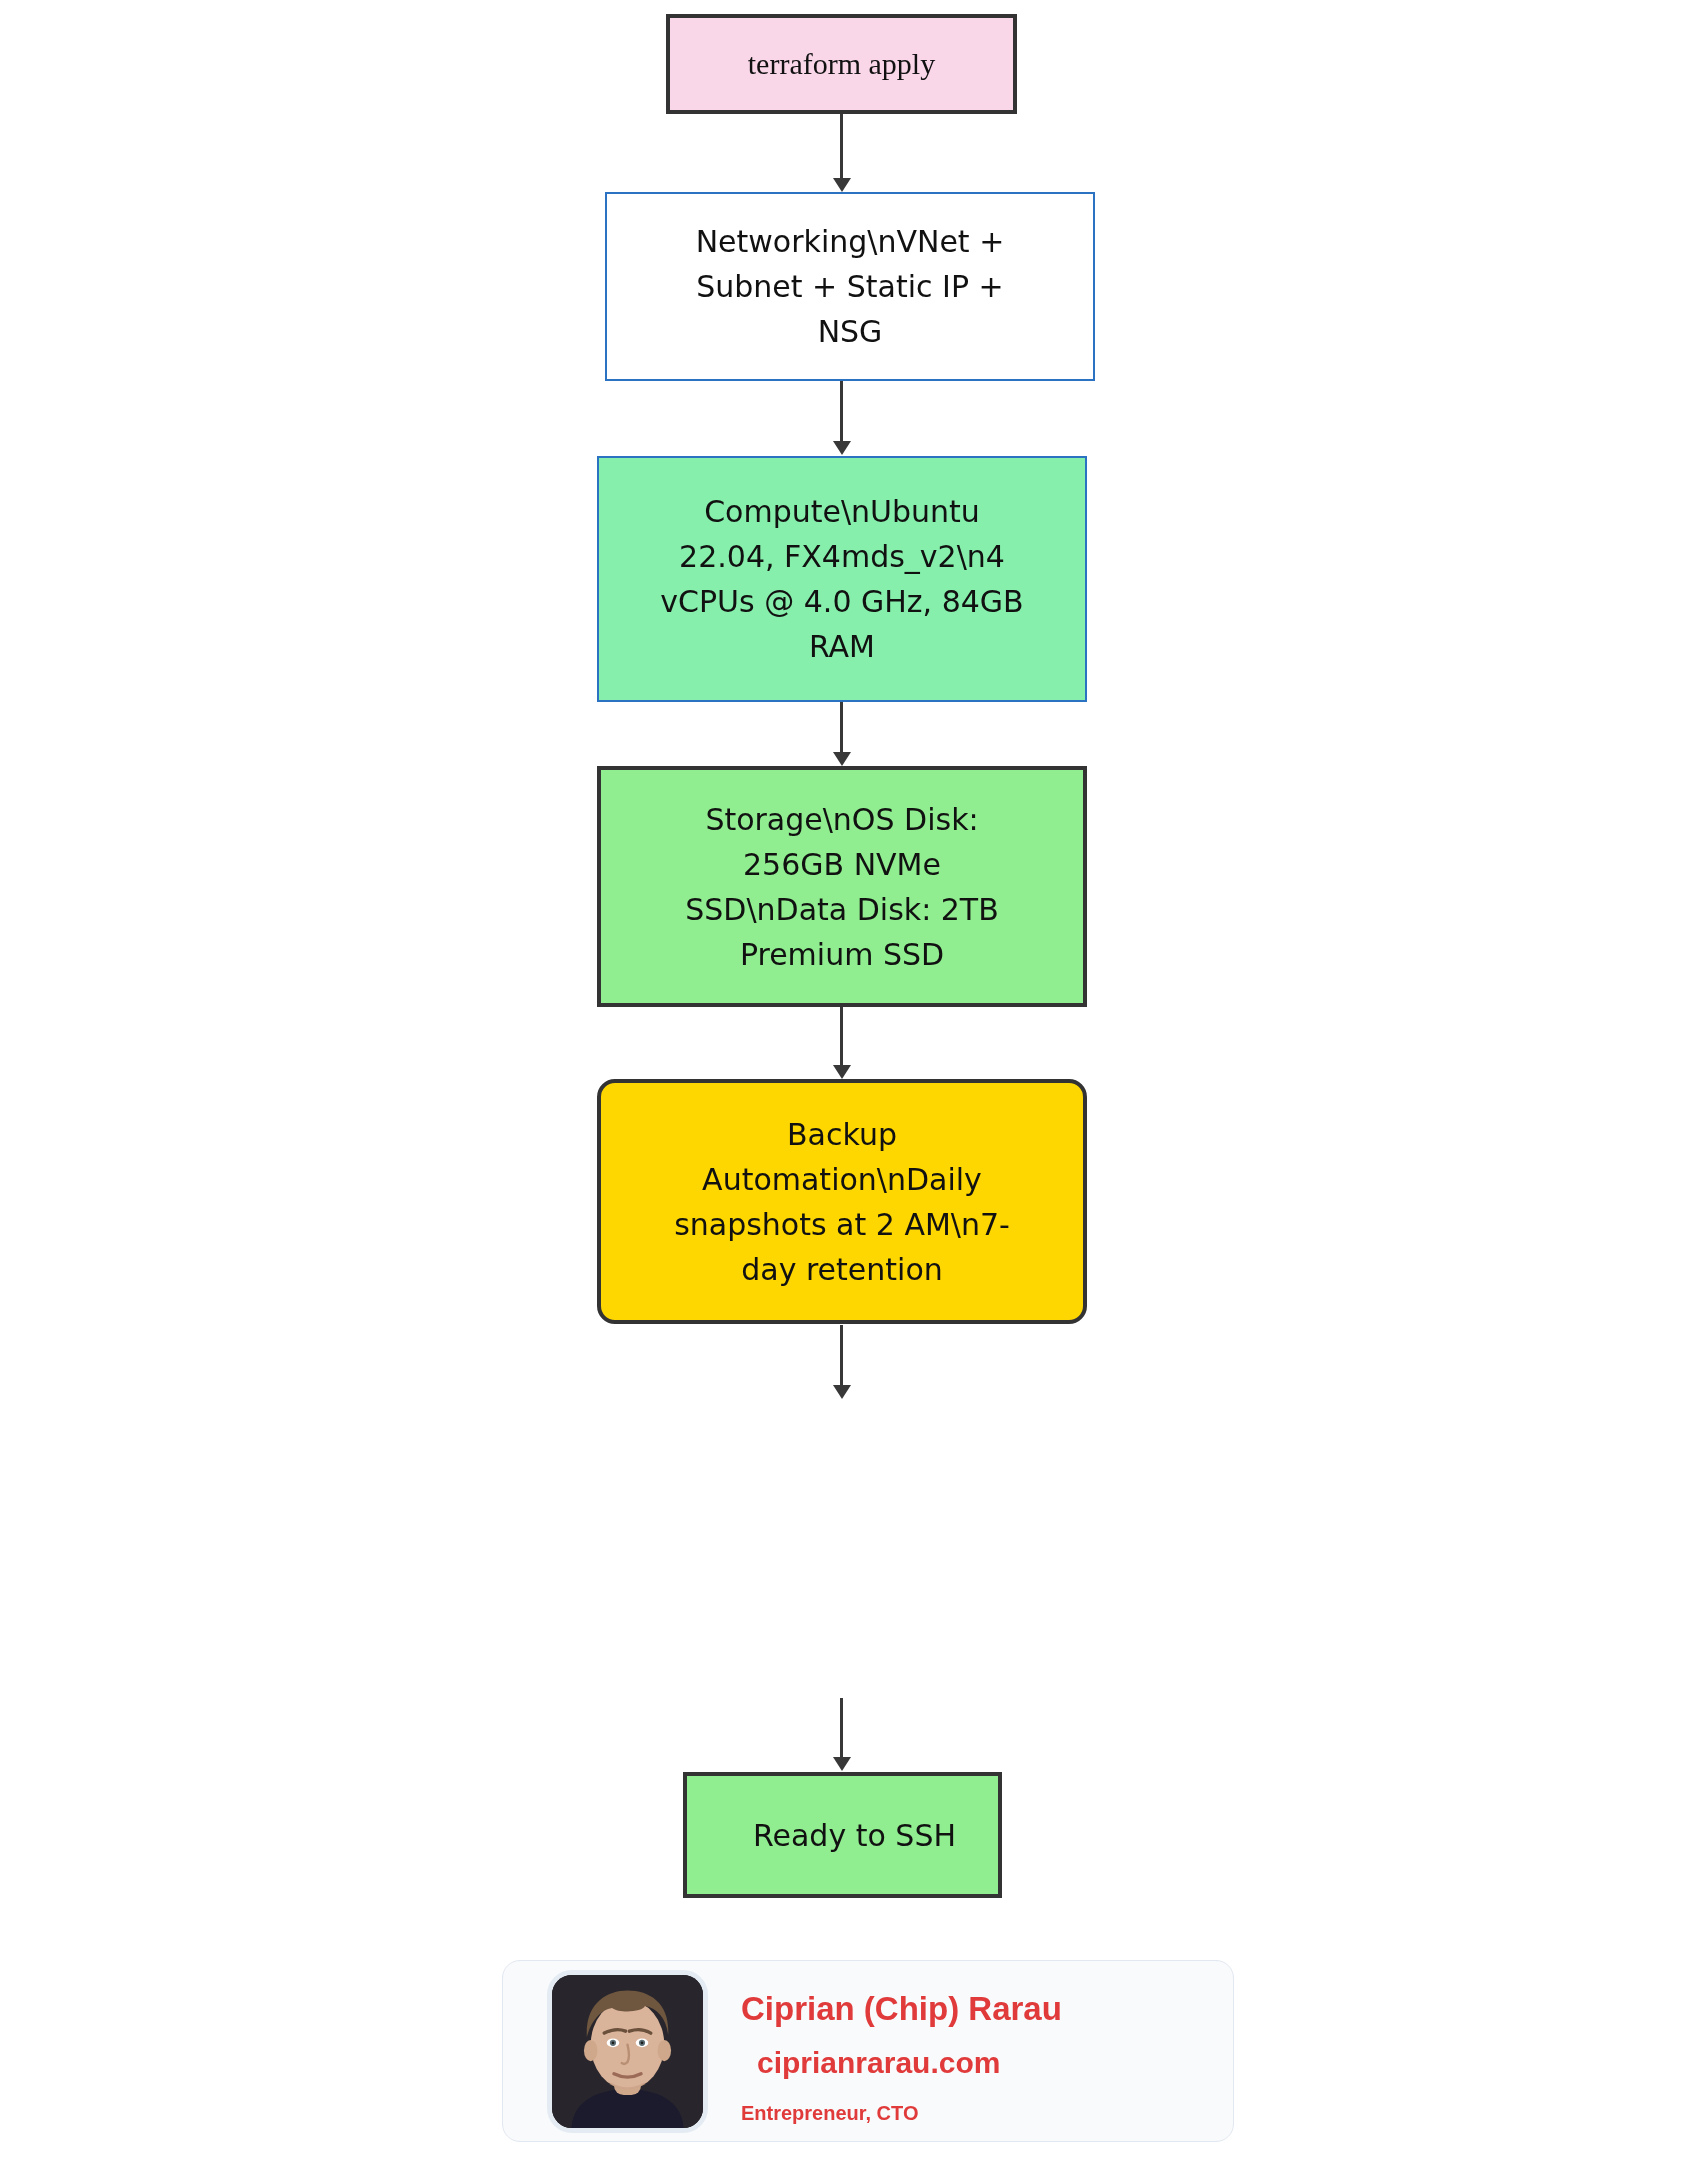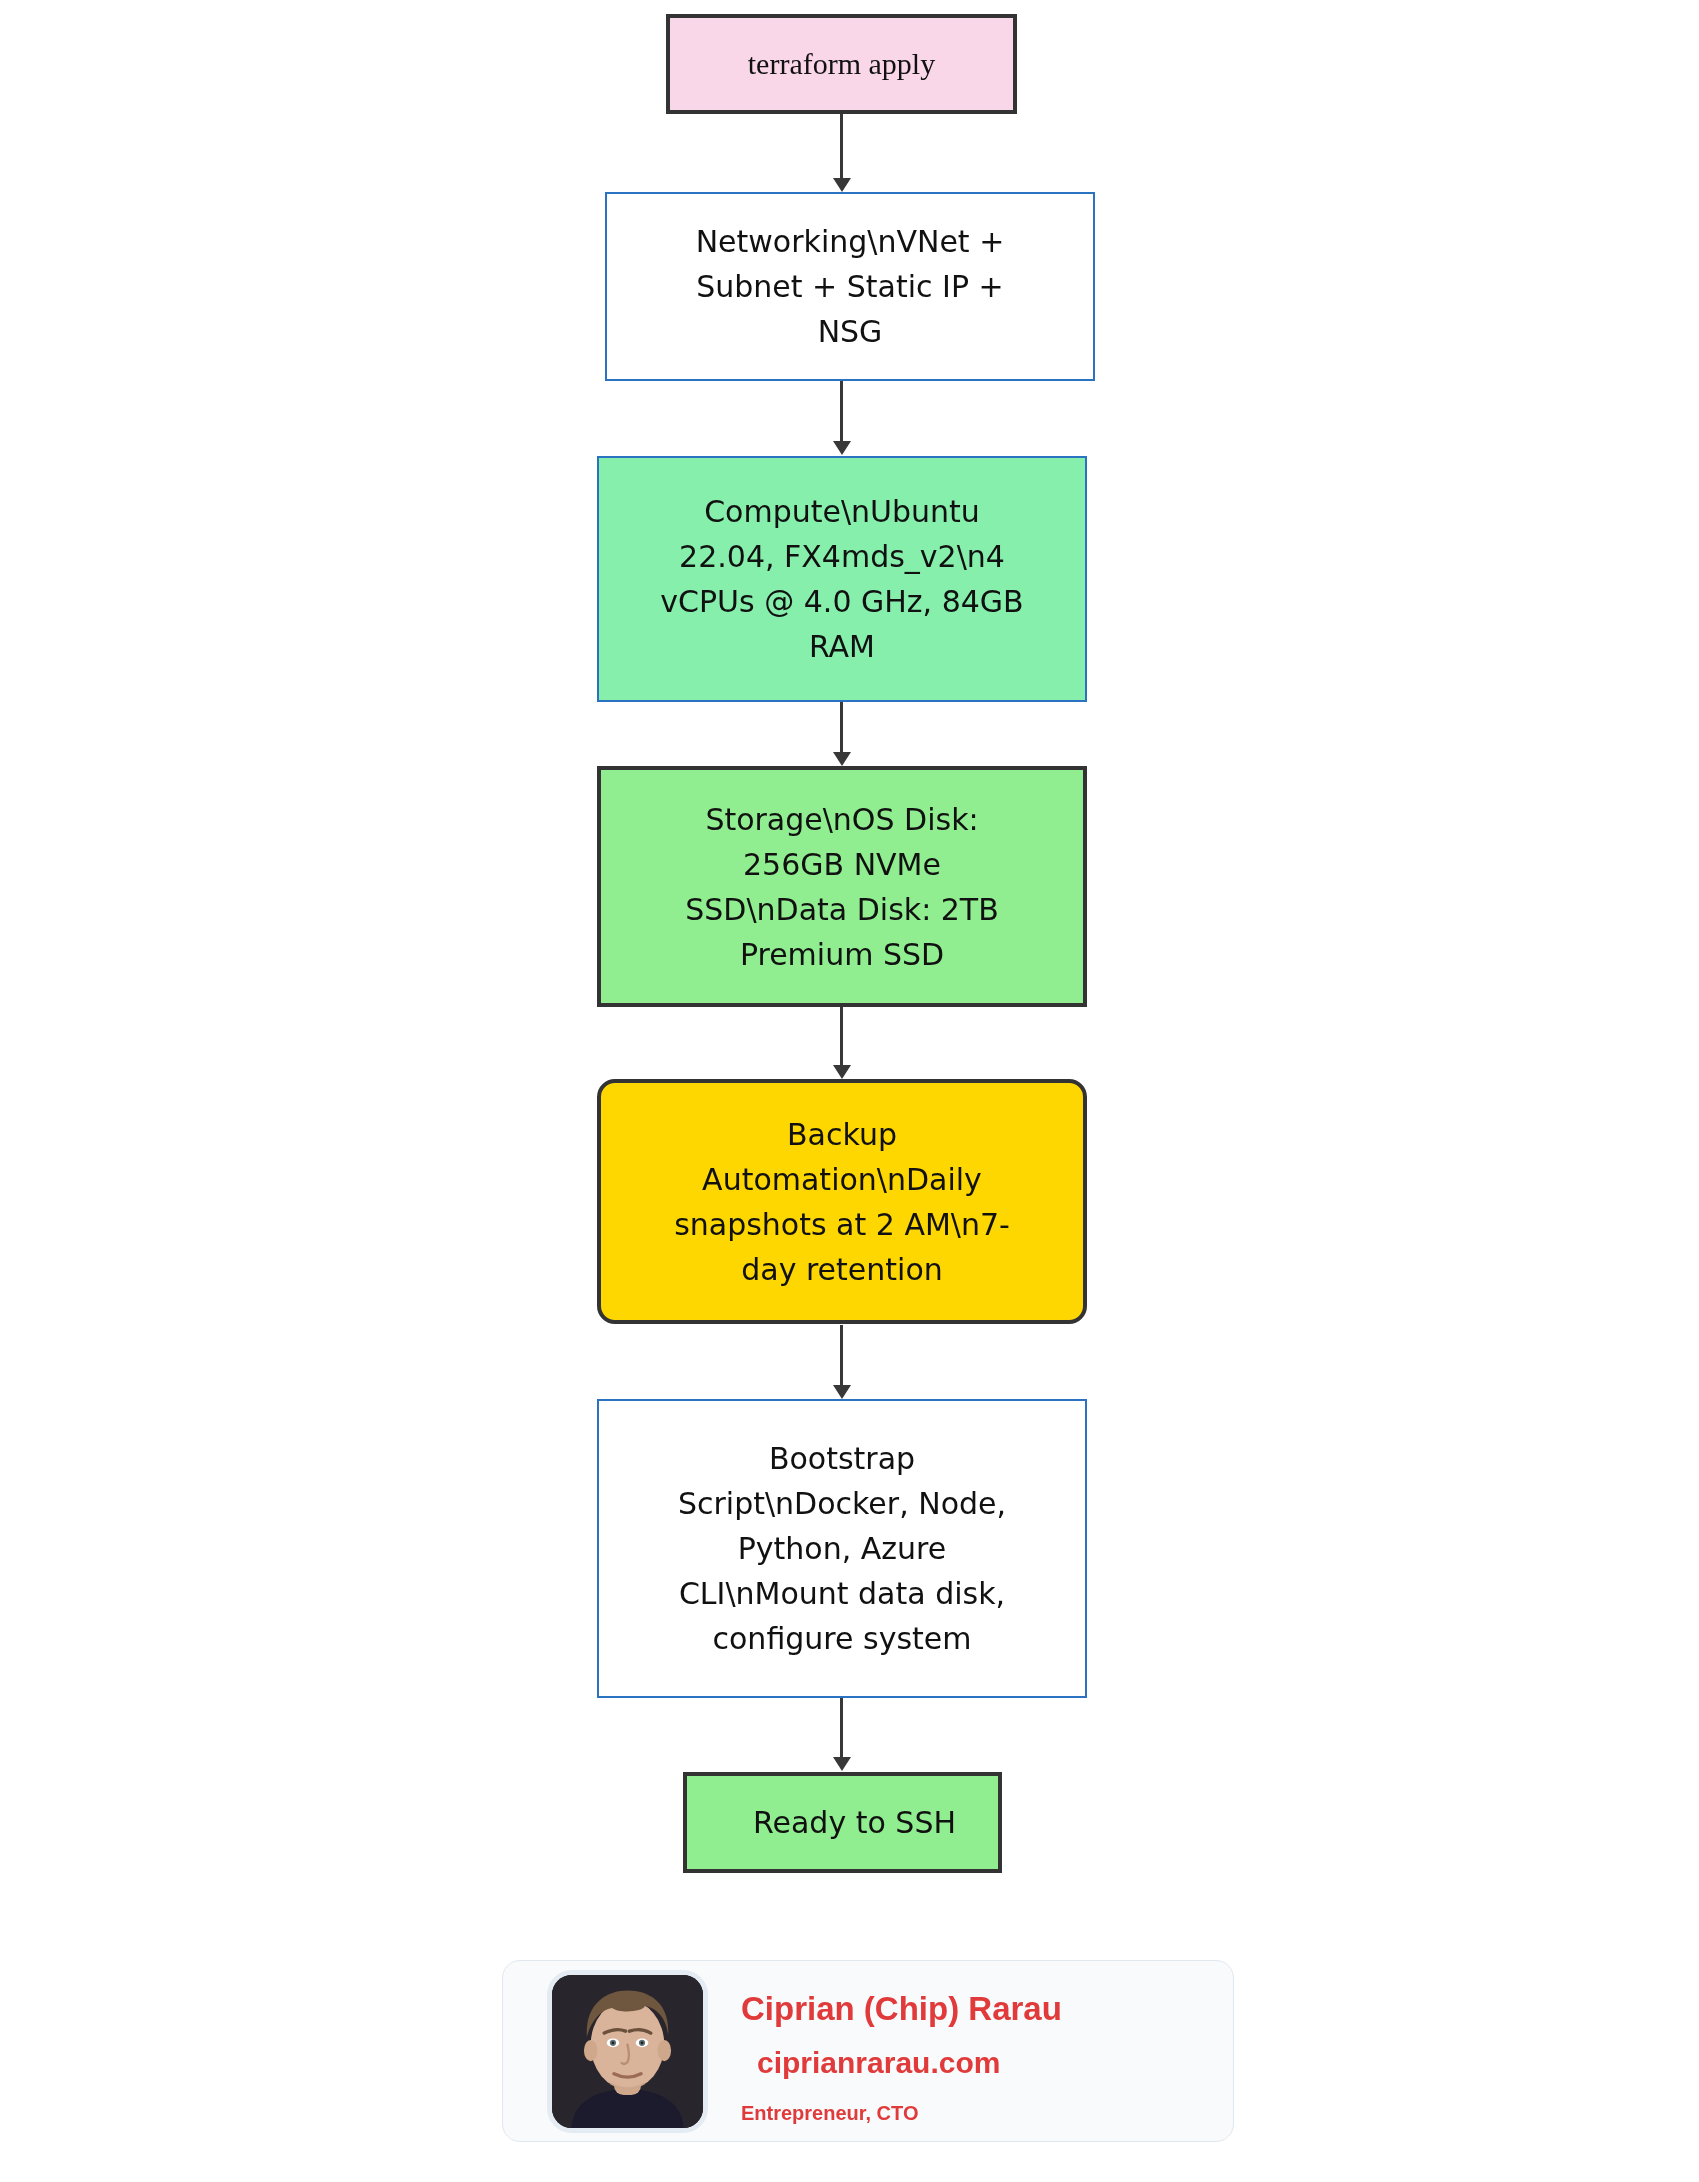--- a/index.html
+++ b/index.html
@@ -21,21 +21,21 @@
   }
   .thick{border:4.8px solid #333333;}
   .blue{border:2.9px solid #2b72c2;}
 
   .n0{left:666px;top:13.5px;width:351px;height:100px;}
   .n1{left:597px;top:192px;width:490px;height:189px;margin-left:8px;}
   .n2{left:597px;top:456px;width:490px;height:246px;}
   .n3{left:597px;top:766px;width:490px;height:241px;}
   .n4{left:597px;top:1079px;width:490px;height:245px;border-radius:18px;}
   .n5{left:597px;top:1399px;width:490px;height:299px;}
-  .n6{left:683px;top:1772px;width:319px;height:101px;padding-left:24px;}
+  .n6{left:683px;top:1772px;width:319px;height:126px;padding-left:24px;}
 
   
   .arrow{position:absolute;left:832px;width:19.3px;}
   .arrow::before{
     content:"";position:absolute;left:8.2px;top:0;bottom:10.6px;
     width:2.9px;background:#383838;
   }
   .arrow::after{
     content:"";position:absolute;left:50%;bottom:0;transform:translateX(-50%);
     width:0;height:0;border-left:9.7px solid transparent;
@@ -107,27 +107,20 @@
 
   <div class="node thick n4" style="background: rgb(255, 215, 0); border-color: rgb(51, 51, 51);">
     <span class="node-label">Backup
 Automation\nDaily
 snapshots at 2 AM\n7-
 day retention</span>
   </div>
 
   <div class="arrow a5"></div>
 
-  <div class="node blue n5" style="background: rgb(255, 255, 255); border-color: rgb(43, 114, 194);">
-    <span class="node-label">Bootstrap
-Script\nDocker, Node,
-Python, Azure
-CLI\nMount data disk,
-configure system</span>
-  </div>
 
   <div class="arrow a6"></div>
 
   <div class="node thick n6" style="background: rgb(144, 238, 144); border-color: rgb(51, 51, 51);">
     <span class="node-label">Ready to SSH</span>
   </div>
 
   <div class="author-card">
     <div class="avatar-frame">
       <svg viewBox="0 0 156 158">

